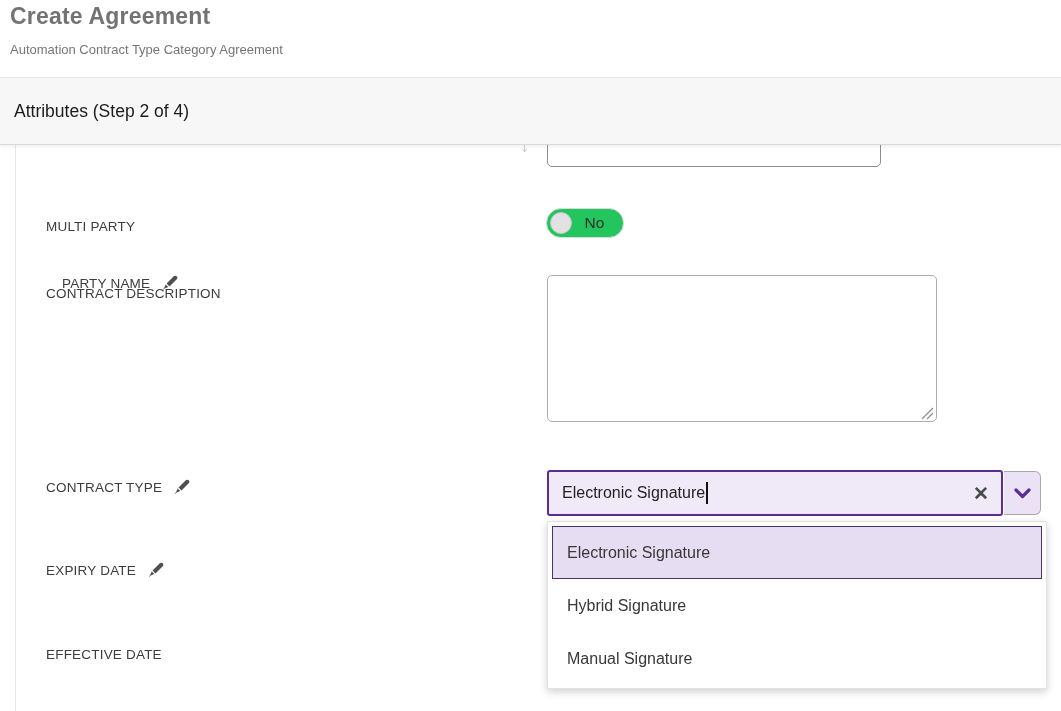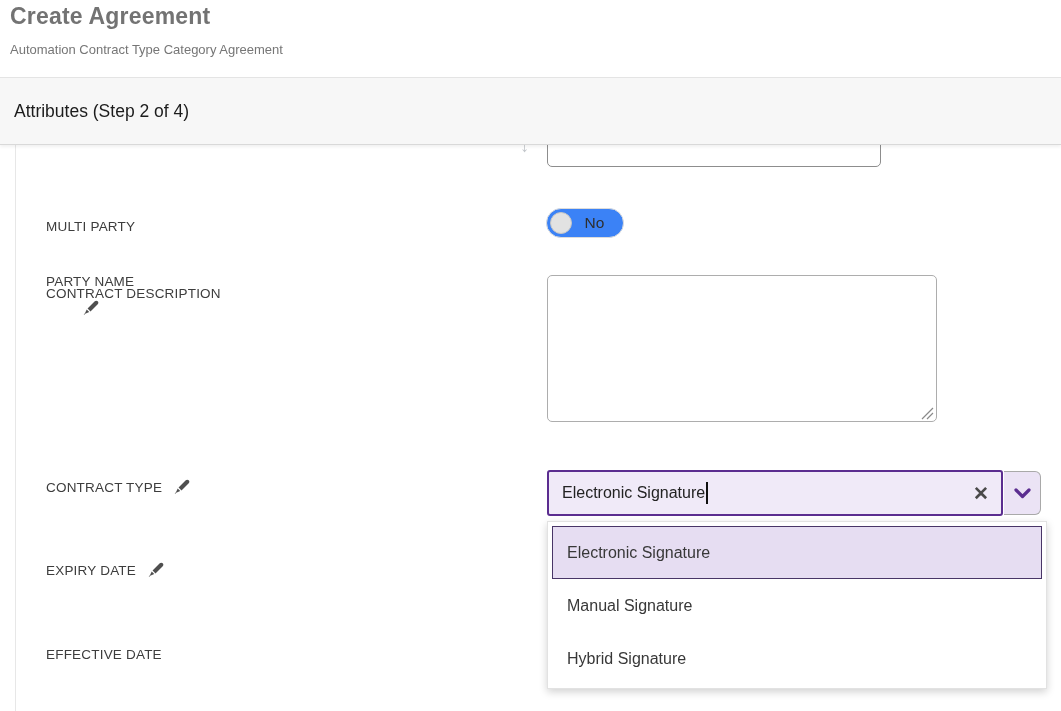--- a/index.html
+++ b/index.html
@@ -22,37 +22,37 @@
 
   
   .form-panel { position: absolute; left: 15px; top: 138px; width: 1046px; height: 573px;
     border-left: 1px solid #e7e7e7; }
 
   .field-label { position: absolute; display: flex; align-items: center; gap: 10px;
     font-size: 13.5px; color: #3d3d3d; letter-spacing: 0.2px; }
   .field-label .pen { width: 19px; height: 19px; display: inline-block; }
   .field-label .pen svg { width: 19px; height: 19px; fill: #4f4f4f; }
 
-  .lbl-party { left: 30px; top: 136px; flex-direction: column; }
+  .lbl-party { left: 46px; top: 136px; }
   .lbl-multi { left: 46px; top: 219px; }
   .lbl-desc  { left: 46px; top: 286px; }
   .lbl-sig   { left: 46px; top: 478px; }
   .lbl-exp   { left: 46px; top: 561px; }
   .lbl-eff   { left: 46px; top: 647px; }
 
   .sort-arrow { position: absolute; left: 520px; top: 135px; font-size: 19px;
     color: #c3c7cb; z-index: 1; }
 
   .party-input { position: absolute; left: 547px; top: 124px; width: 334px; height: 43px;
     border: 1px solid #8d8d8d; border-radius: 5px; background: #fff; z-index: 1;
     font-size: 16px; padding: 0 10px; color: #222; outline: none; }
 
   
   .toggle { position: absolute; left: 546px; top: 208px; width: 78px; height: 30px;
-    border: 1px solid #dcdcdc; border-radius: 16px; background: #3b82f6;
+    border: 1px solid #dcdcdc; border-radius: 16px; background: #22c55e;
     display: flex; align-items: center; cursor: pointer; }
   .toggle .knob { width: 22px; height: 22px; border-radius: 50%; margin-left: 3px;
     background: #e2e2e2; border: 1px solid #c6c6c6; }
   .toggle .state { flex: 1; text-align: center; font-size: 15.5px; color: #2f2f2f;
     padding-right: 6px; }
 
   
   .desc-area { position: absolute; left: 547px; top: 275px; width: 390px; height: 147px;
     border: 1px solid #adadad; border-radius: 5px; background: #fff; resize: none;
     font-family: "Liberation Sans", sans-serif; font-size: 15px; padding: 8px;
@@ -146,22 +146,22 @@
     <span class="clear-x">✕</span>
   </div>
   <div class="dd-button">
     <svg viewBox="0 0 17 11">
         <polyline points="2,2 8.5,8.5 15,2"></polyline>
       </svg>
   </div>
 
   <div class="dropdown">
     <div class="dd-item selected">Electronic Signature</div>
+    <div class="dd-item">Hybrid Signature</div>
     <div class="dd-item">Manual Signature</div>
-    <div class="dd-item">Hybrid Signature</div>
   </div>
 
   <div class="field-label lbl-exp" style="position:absolute;">
     <span>EXPIRY DATE</span>
     <span class="pen">
       <svg viewBox="0 0 20 20">
           <path d="M17.6 2.4c-.9-.9-2.2-.9-3.1 0L6.9 10l3.1 3.1 7.6-7.6c.9-.9.9-2.2 0-3.1zM6 11l-2.2 4.9L8.7 13.7zM2.9 16.6l1.4-.6-.8-.8z"></path>
         </svg>
     </span>
   </div>

